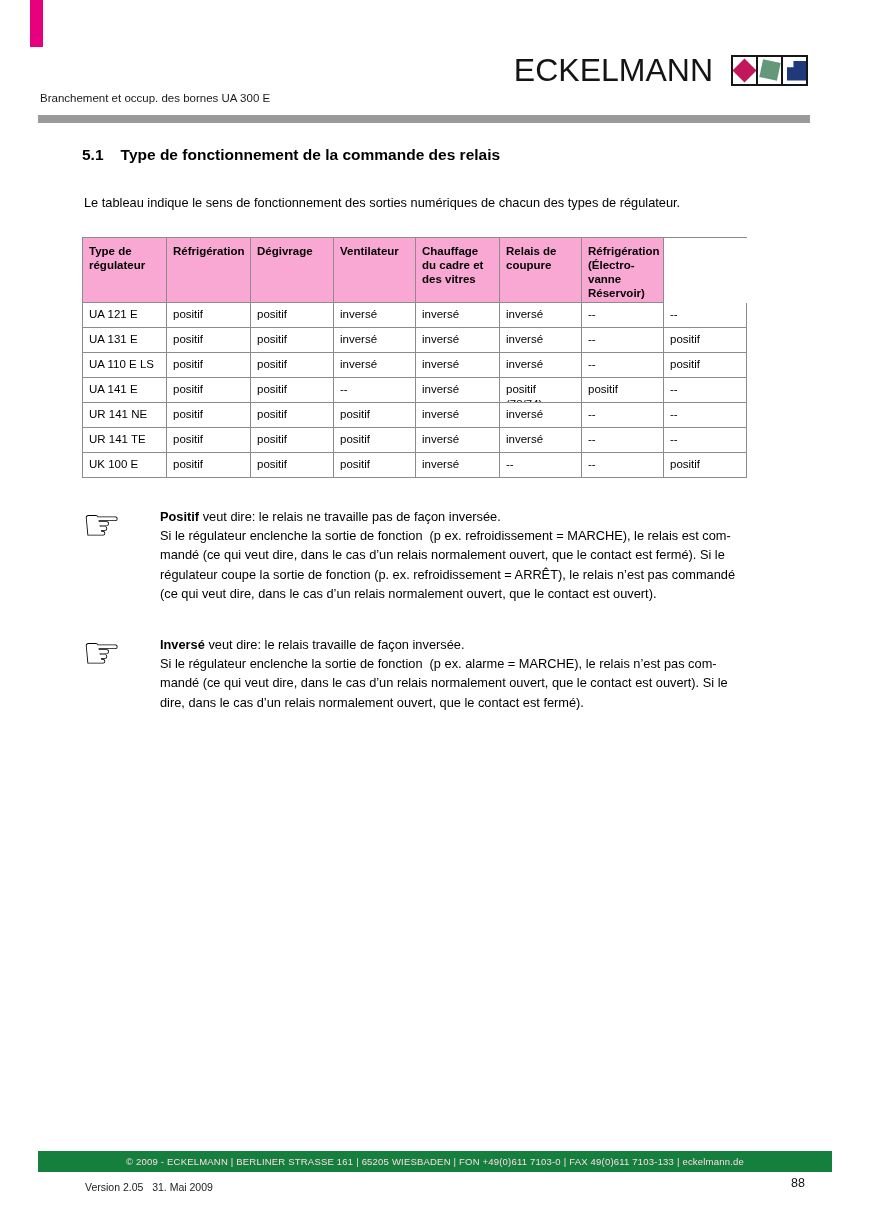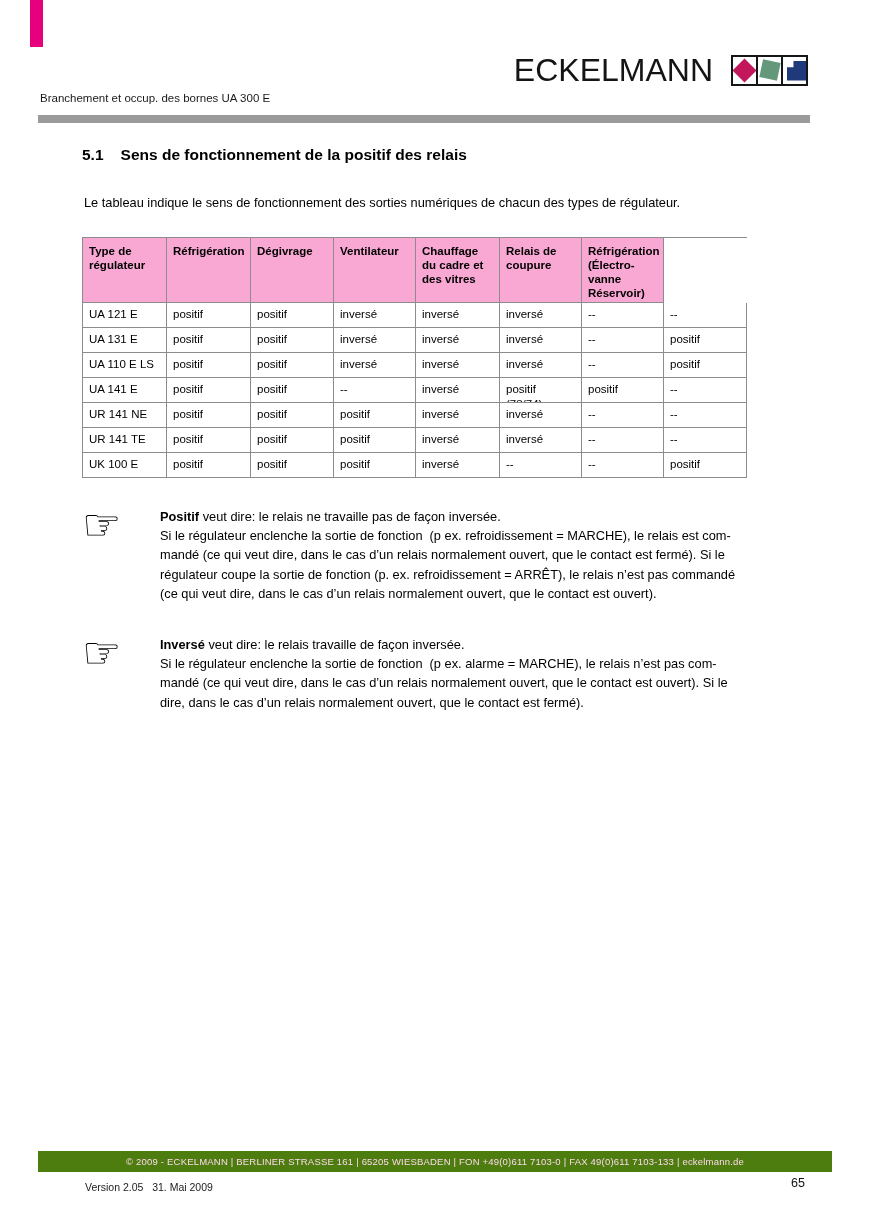--- a/index.html
+++ b/index.html
@@ -40,21 +40,21 @@
            font-size:11.5px; padding:4px 6px; overflow:hidden; background:#fff; line-height:15px; }
   .thead .tcell { background:#f9a8d4; font-weight:bold; white-space:pre-line; line-height:14px; padding-top:6px; }
 
   
   .note { position:absolute; left:82px; width:740px; display:flex; }
   .note-icon { width:78px; font-size:44px; line-height:40px; color:#000; flex:0 0 78px; }
   .note-text { font-size:12.8px; line-height:19.2px; padding-top:2px; }
   .note-line { white-space:pre; }
 
   
-  .footer-bar { position:absolute; left:38px; top:1151px; width:794px; height:21px; background:#4d7c0f;
+  .footer-bar { position:absolute; left:38px; top:1151px; width:794px; height:21px; background:#15803d;
                 display:flex; align-items:center; justify-content:center; }
   .footer-bar span { color:#ffd9ec; font-size:9.5px; letter-spacing:0.2px; }
   .version-line { position:absolute; left:85px; top:1181px; font-size:10.5px; color:#222; white-space:pre; }
   .page-number { position:absolute; right:65px; top:1176px; font-size:12.5px; color:#111; }
 </style>
 </head>
 <body>
 
 <div class="page">
 
@@ -73,21 +73,21 @@
           <div class="shape-green"></div>
         </div>
       <div class="logo-cell">
           <div class="shape-flag"></div>
         </div>
     </div>
   </div>
 
   <div class="section-title">
     <span>5.1</span>
-    <span>Sens de fonctionnement de la positif des relais</span>
+    <span>Type de fonctionnement de la commande des relais</span>
   </div>
 
   <div class="intro">Le tableau indique le sens de fonctionnement des sorties numériques de chacun des types de régulateur.</div>
 
   <div class="rtable">
     <div class="trow thead">
       <div class="tcell">Type de
 régulateur</div>
       <div class="tcell">Réfrigération</div>
       <div class="tcell">Dégivrage</div>
@@ -194,15 +194,15 @@
         <div class="note-line">Si le régulateur enclenche la sortie de fonction  (p ex. alarme = MARCHE), le relais n’est pas com-</div>
         <div class="note-line">mandé (ce qui veut dire, dans le cas d’un relais normalement ouvert, que le contact est ouvert). Si le</div>
         <div class="note-line">dire, dans le cas d’un relais normalement ouvert, que le contact est fermé).</div>
       </div>
   </div>
 
   <div class="footer-bar">
     <span>© 2009 - ECKELMANN | BERLINER STRASSE 161 | 65205 WIESBADEN | FON +49(0)611 7103-0 | FAX 49(0)611 7103-133 | eckelmann.de</span>
   </div>
   <div class="version-line">Version 2.05   31. Mai 2009</div>
-  <div class="page-number">65</div>
+  <div class="page-number">88</div>
 
 </div>
 
 </body></html>

